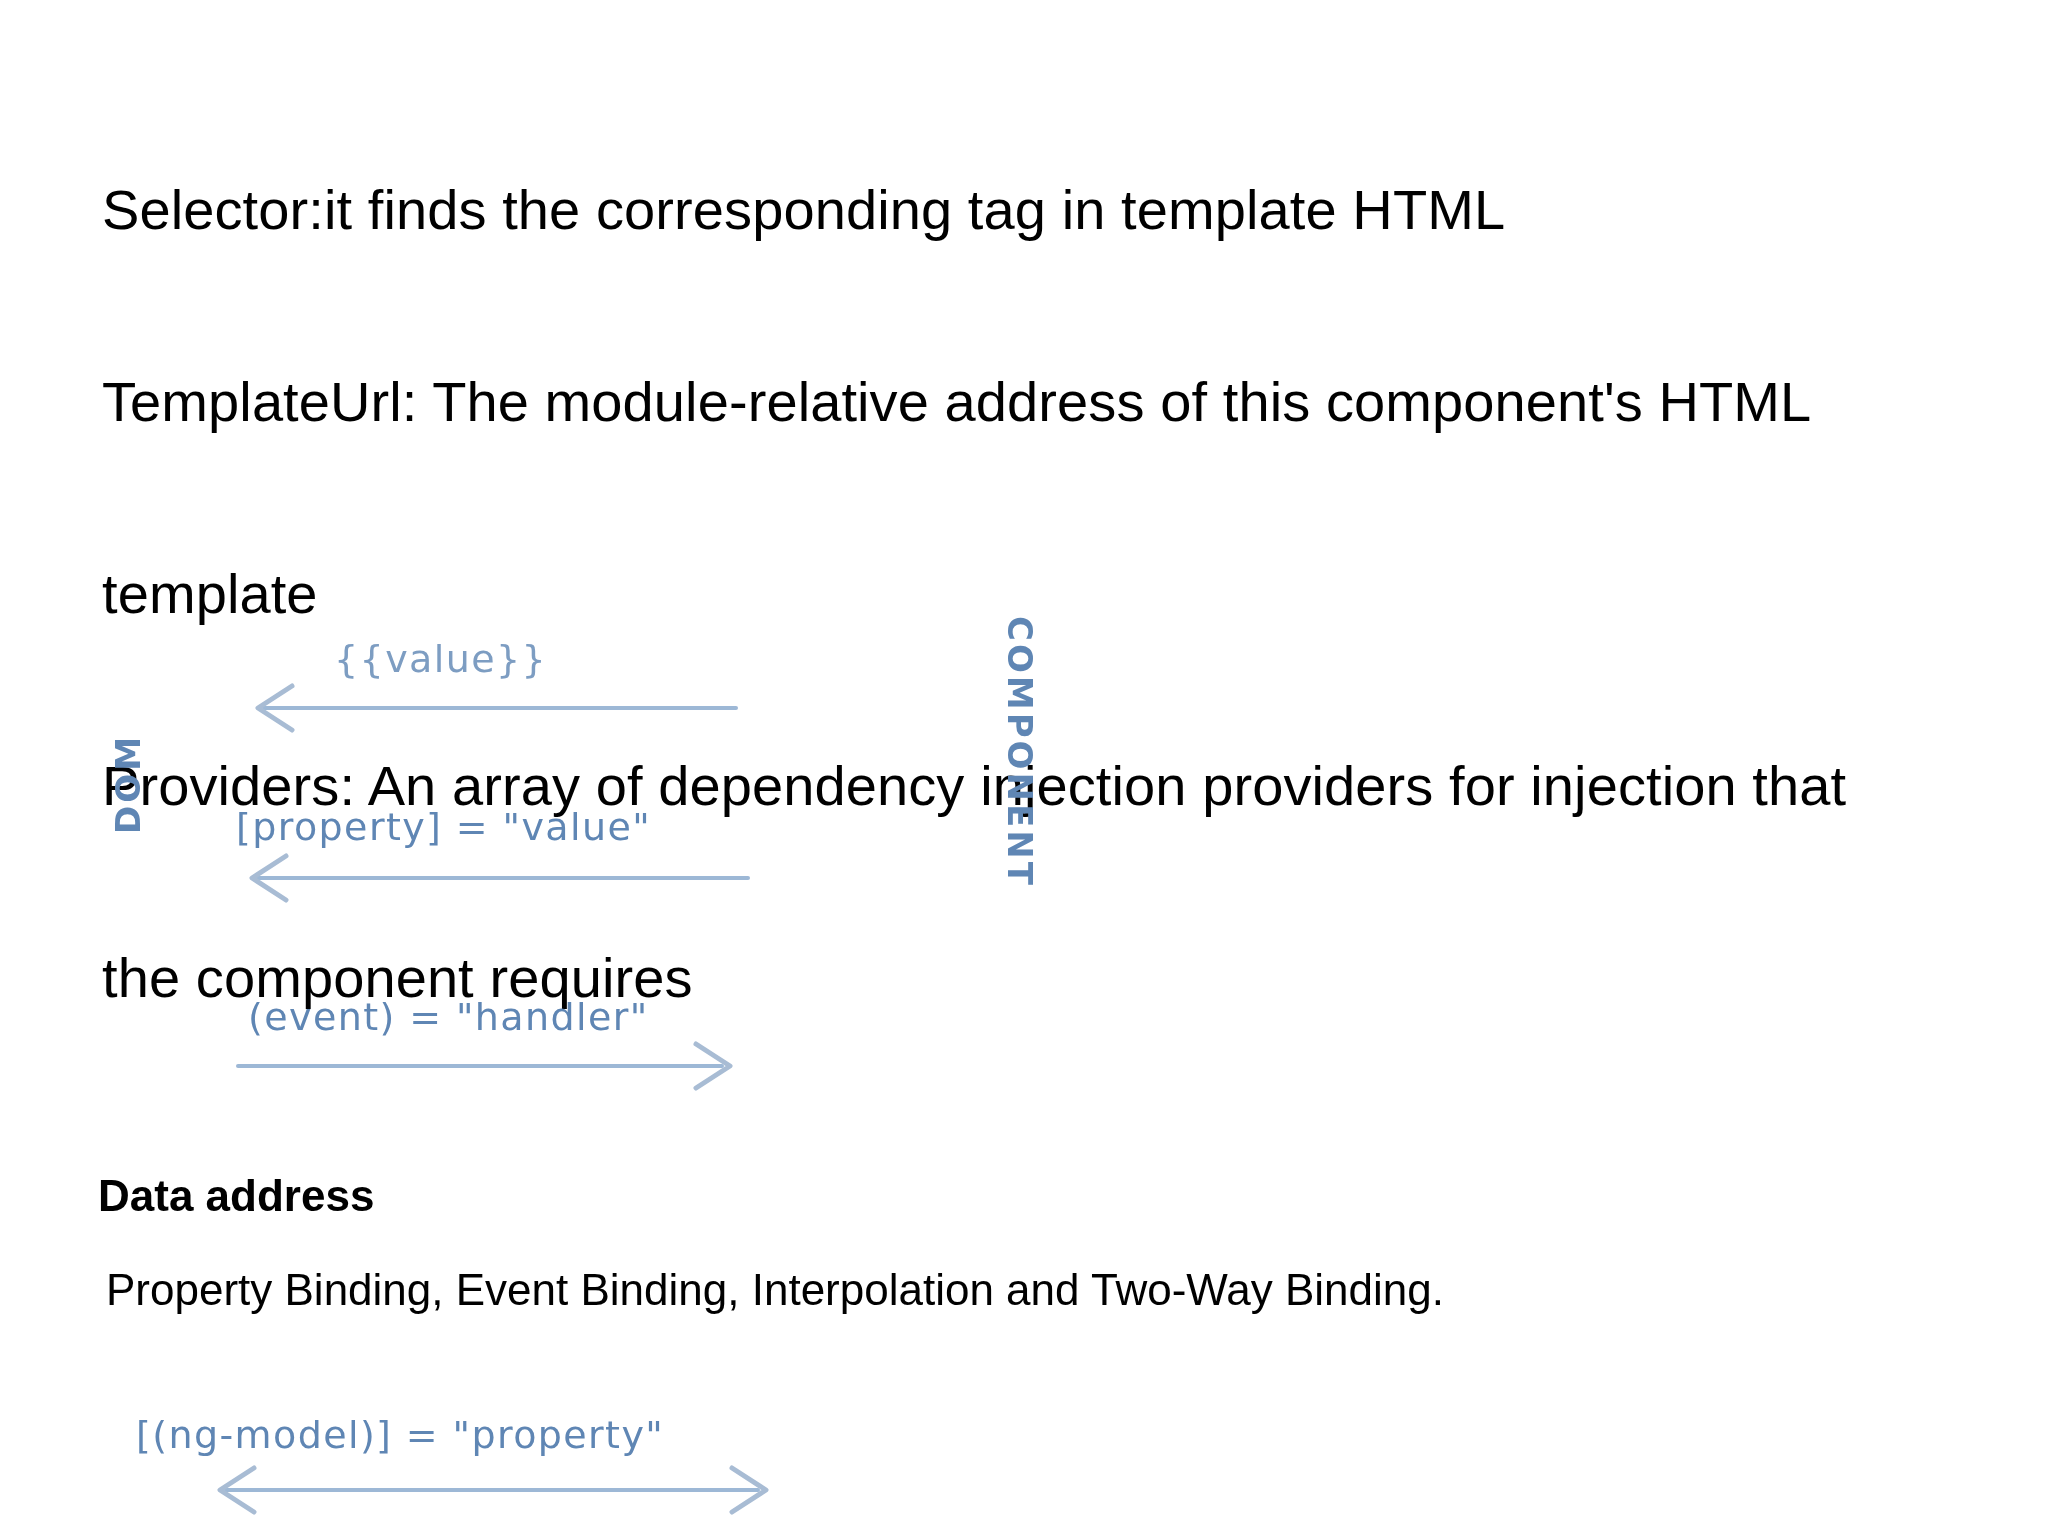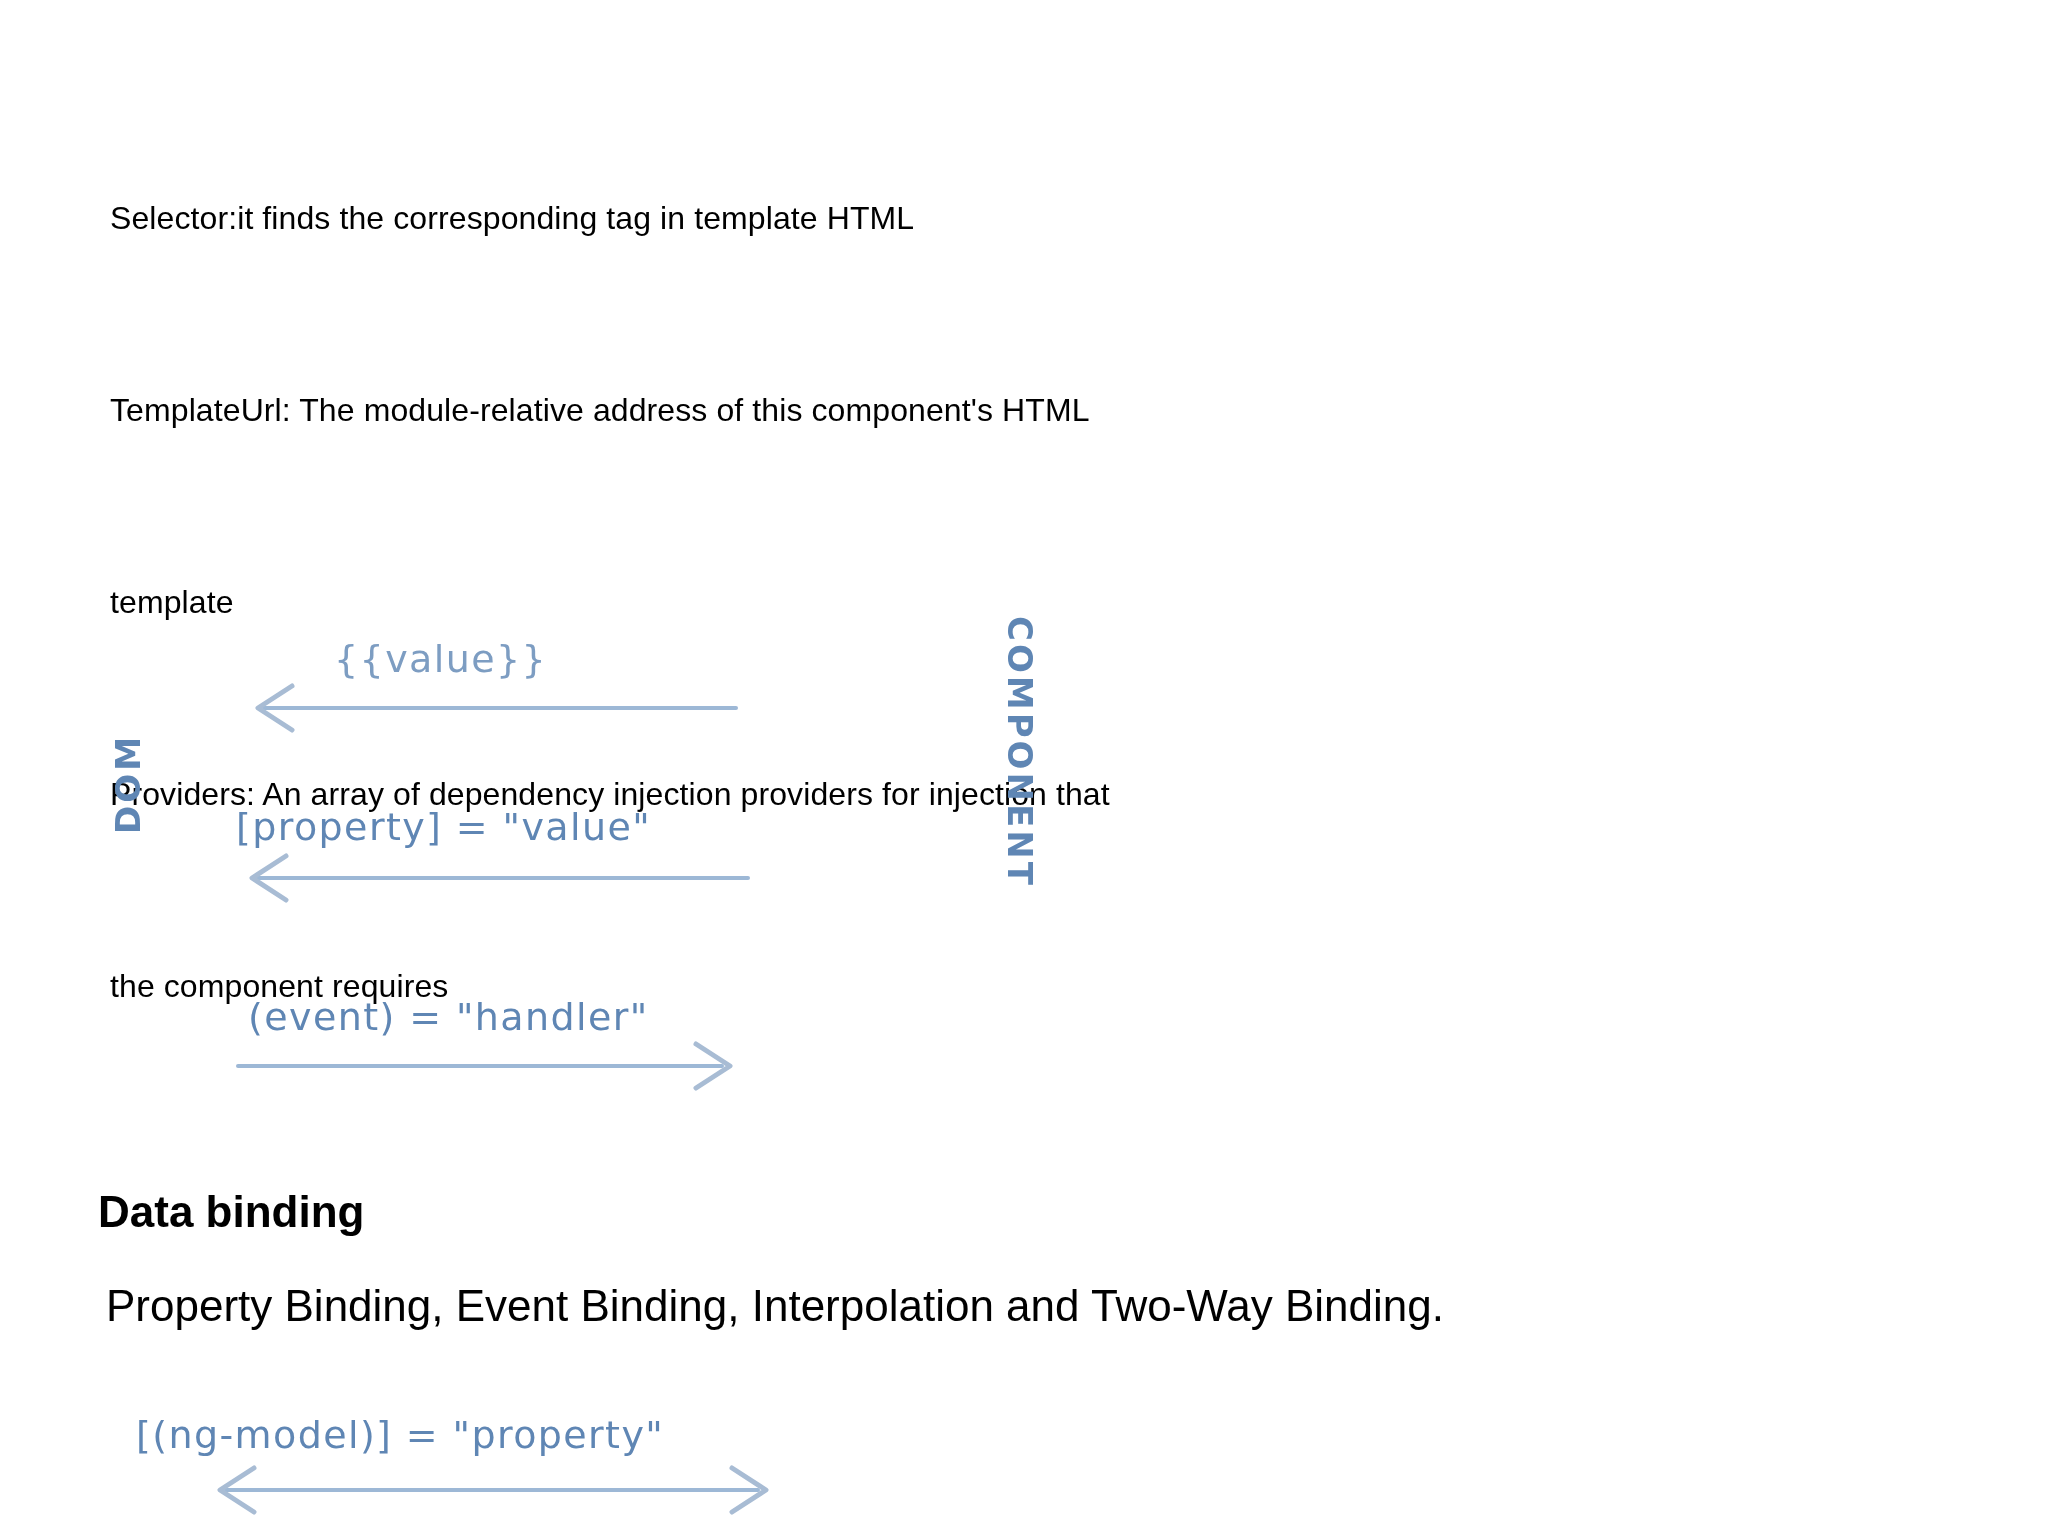--- a/index.html
+++ b/index.html
@@ -19,24 +19,24 @@
 
   
   .text-block {
     position: absolute;
     left: 98px;
     top: 46px;
     width: 1870px;
   }
   .para {
     color: #000000;
-    font-size: 32px;
+    font-size: 56px;
     line-height: 64px;
     letter-spacing: 0.1px;
-    margin: 12px;
+    margin: 4px;
     white-space: pre-wrap;
   }
   .para .line { display: block; }
 
   .heading {
     color: #000000;
     font-size: 44px;
     font-weight: bold;
     line-height: 64px;
     margin: 0;
@@ -104,21 +104,21 @@
 <div class="text-block">
 
   <p class="para">
     <span class="line">Selector:it finds the corresponding tag in template HTML</span>
     <span class="line">TemplateUrl: The module-relative address of this component's HTML</span>
     <span class="line">template</span>
     <span class="line">Providers: An array of dependency injection providers for injection that</span>
     <span class="line">the component requires</span>
   </p>
 
-  <h2 class="heading">Data binding</h2>
+  <h2 class="heading">Data address</h2>
 
   <p class="subpara">Property Binding, Event Binding, Interpolation and Two-Way Binding.</p>
 </div>
 
 <div class="diagram">
   <svg viewBox="0 0 1120 480" xmlns="http://www.w3.org/2000/svg" aria-hidden="true">
 
     <g>
       <text class="axis-label" x="0" y="0" transform="translate(44,196) rotate(-90)">DOM</text>
     </g>

